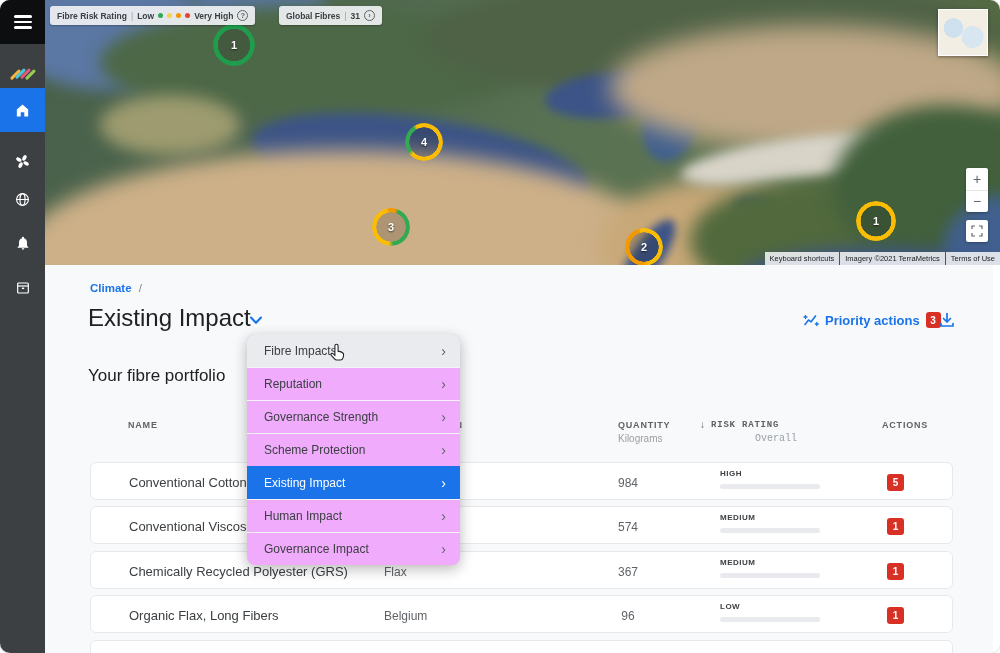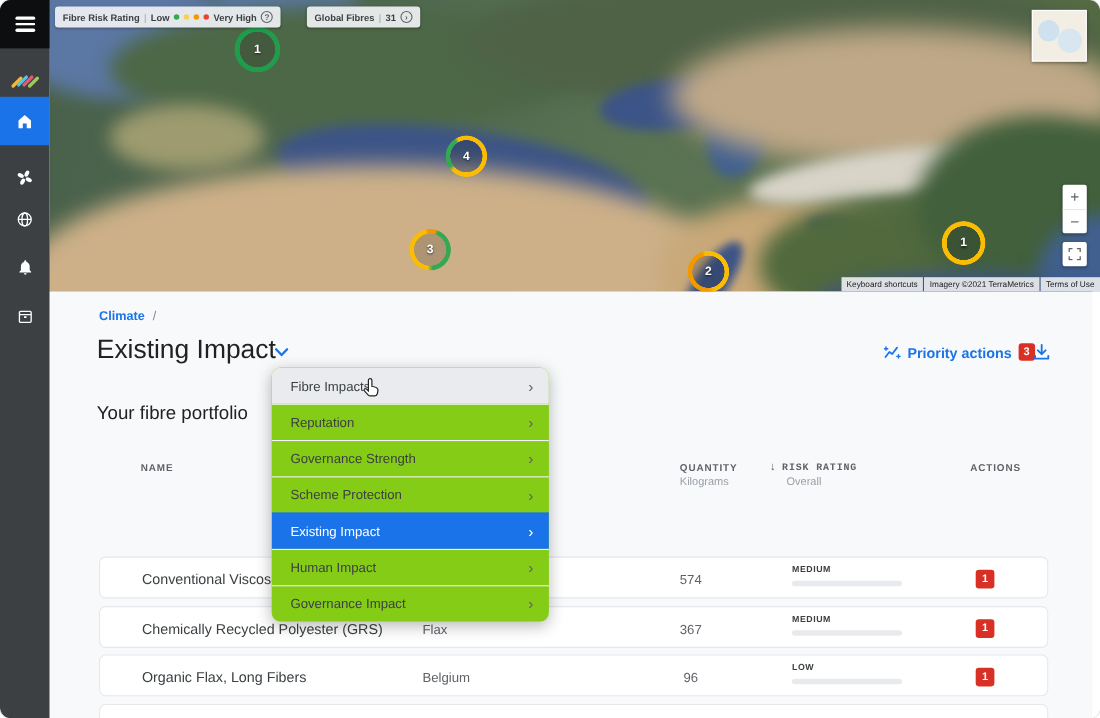--- a/index.html
+++ b/index.html
@@ -95,40 +95,40 @@
   .priority .pa-label { color:#1a73e8; font-size:13px; font-weight:bold; }
   .pa-badge { background:#d93025; color:#fff; font-size:10px; font-weight:bold; border-radius:3px;
               min-width:15px; height:16px; display:flex; align-items:center; justify-content:center; padding:0 3px; }
   .dl-btn { position:absolute; left:893px; top:46px; cursor:pointer; }
   .section-title { position:absolute; left:43px; top:101px; font-size:17px; color:#202124; }
 
   
   .th { position:absolute; font-size:9px; font-weight:bold; letter-spacing:.8px; color:#5f6368; top:155px; }
   .th-sub { position:absolute; font-size:10px; color:#9aa0a6; top:168px; }
   .th-name{ left:83px; } .th-origin{ left:381px; } .th-qty{ left:573px; } .th-risk{ left:666px;font-family:Liberation Mono, monospace; } .th-actions{ left:837px; }
-  .sub-qty{ left:573px; } .sub-risk{ left:670px; }
+  .sub-qty{ left:573px; } .sub-risk{ left:710px;font-family:Liberation Mono, monospace; }
   .sort-arrow { position:absolute; left:655px; top:154px; font-size:10px; color:#5f6368; }
 
   
   .row { position:absolute; left:45px; width:863px; height:38px; background:#fff; border:1px solid #e6e8eb;
          border-radius:6px; cursor:pointer; }
   .r1{ top:197px; } .r2{ top:241px; } .r3{ top:286px; } .r4{ top:330px; } .r5{ top:375px; height:20px; }
   .cell-name   { position:absolute; left:38px;  top:12px; font-size:13px; color:#3c4043; }
   .cell-origin { position:absolute; left:293px; top:13px; font-size:12px; color:#5f6368; }
   .cell-qty    { position:absolute; left:507px; top:13px; width:60px; text-align:center; font-size:12px; color:#5f6368; }
   .risk-label  { position:absolute; left:629px; top:6px;  font-size:8px; font-weight:bold; letter-spacing:.5px; color:#3c4043; }
   .risk-bar    { position:absolute; left:629px; top:21px; width:100px; height:5px; border-radius:3px; background:#e8eaed; overflow:hidden; }
   .risk-fill   { height:100%; border-radius:3px; }
   .w70{ width:70%; } .w45{ width:45%; } .w25{ width:25%; }
   .c-high{ background:#e8a33b; } .c-med{ background:#f2c53d; } .c-low{ background:#2f9e4f; }
   .act-badge { position:absolute; left:796px; top:11px; width:17px; height:17px; background:#d93025; color:#fff;
                border-radius:3px; font-size:10px; font-weight:bold; display:flex; align-items:center; justify-content:center; }
 
   
-  .menu { position:absolute; left:247px; top:334px; width:252px; background:#84cc16; border-radius:8px; z-index:40;
+  .menu { position:absolute; left:247px; top:334px; width:213px; background:#f0abfc; border-radius:8px; z-index:40;
           box-shadow:0 4px 14px rgba(0,0,0,.28); overflow:hidden; }
   .menu-item { height:33px; display:flex; align-items:center; justify-content:space-between; padding:0 14px 0 17px;
                font-size:12px; color:#3c4043; cursor:pointer; border-top:1px solid #f1f3f4; }
   .menu-item:first-child { border-top:none; }
   .menu-item .mchev { font-size:14px; color:#5f6368; }
   .menu-item.hover { background:#e9ebee; }
   .menu-item.selected { background:#1a73e8; color:#fff; border-top-color:#1a73e8; }
   .menu-item.selected .mchev { color:#fff; }
   .cursor { position:absolute; left:329px; top:342px; z-index:50; pointer-events:none; }
 
@@ -317,20 +317,28 @@
 
     <div class="th th-name">NAME</div>
     <div class="th th-origin">ORIGIN</div>
     <div class="th th-qty">QUANTITY</div>
     <div class="th-sub sub-qty">Kilograms</div>
     <div class="sort-arrow">↓</div>
     <div class="th th-risk">RISK RATING</div>
     <div class="th-sub sub-risk">Overall</div>
     <div class="th th-actions">ACTIONS</div>
 
+    <div class="row r1">
+      <span class="cell-name">Conventional Cotton</span>
+      <span class="cell-origin"></span>
+      <span class="cell-qty">984</span>
+      <span class="risk-label">HIGH</span>
+      <span class="risk-bar"><span class="risk-fill w70 c-high"></span></span>
+      <span class="act-badge">5</span>
+    </div>
     <div class="row r2">
       <span class="cell-name">Conventional Viscose,</span>
       <span class="cell-origin"></span>
       <span class="cell-qty">574</span>
       <span class="risk-label">MEDIUM</span>
       <span class="risk-bar"><span class="risk-fill w45 c-med"></span></span>
       <span class="act-badge">1</span>
     </div>
     <div class="row r3">
       <span class="cell-name">Chemically Recycled Polyester (GRS)</span>

